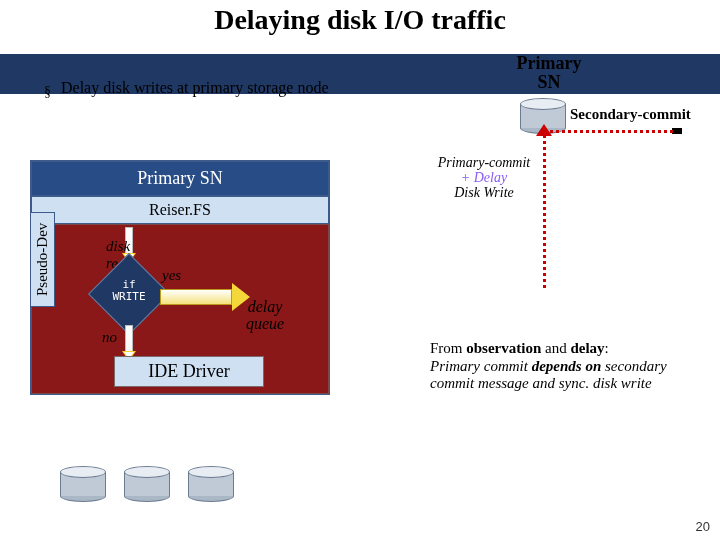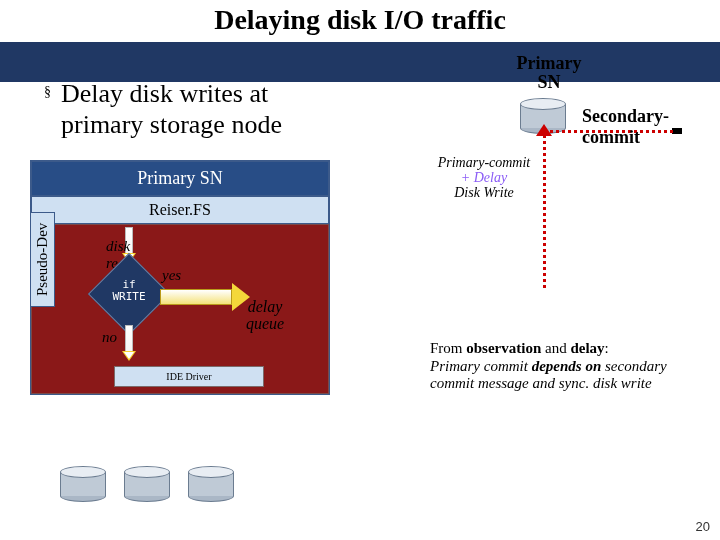--- a/index.html
+++ b/index.html
@@ -1,54 +1,54 @@
 <!DOCTYPE html>
 <html><head>
 <meta charset="utf-8">
 <style>
   * { margin: 0; padding: 0; box-sizing: border-box; }
   body { font-family: "Times New Roman", serif; width: 720px; height: 540px; position: relative; background: #fff; overflow: hidden; }
   .titlebar { background: #203864; height: 40px; }
-  .title { text-align: center; font-size: 28px; font-weight: bold; padding: 4px 0 6px; }
+  .title { text-align: center; font-size: 28px; font-weight: bold; padding: 4px 0 18px; }
   .bullet-row { position: absolute; left: 44px; top: 78px; width: 310px; display: flex; }
   .bullet-mark { font-size: 14px; margin-right: 10px; margin-top: 6px; }
-  .bullet-text { font-size: 26px; line-height: 1.2; }
+  .bullet-text { font-size: 16px; line-height: 1.2; }
   .stack { position: absolute; left: 30px; top: 160px; width: 300px; border: 1px solid #3c5a8a; }
   .hdr { background: #284d86; color: #fff; text-align: center; font-size: 18px; padding: 6px 0; border: 1px solid #3c5a8a; }
   .layer { background: #cfe0f2; text-align: center; font-size: 16px; padding: 4px 0; border: 1px solid #3c5a8a; }
   .pseudo { background: #8a1818; border: 1px solid #7a4a4a; height: 170px; position: relative; }
   .pseudo-label { position: absolute; left: -2px; top: 82px; transform: rotate(-90deg); transform-origin: left top; background: #cfe0f2; border: 1px solid #3c5a8a; font-size: 15px; padding: 3px 10px; white-space: nowrap; }
   .decision { position: absolute; left: 68px; top: 40px; width: 60px; height: 60px; }
   .diamond { width: 58px; height: 58px; transform: rotate(45deg); background: #203864; border: 1px solid #6a7da0; position: absolute; left: 0; top: 0; }
   .dec-text { position: absolute; left: -2px; top: 14px; width: 62px; text-align: center; color: #fff; font-size: 11px; font-family: monospace; line-height: 1.1; }
   .disk-req { position: absolute; left: 74px; top: 2px; font-size: 15px; font-style: italic; }
   .arrow-down { position: absolute; left: 90px; top: 2px; width: 14px; height: 36px; }
   .db-shaft { position: absolute; left: 20%; top: 0; width: 60%; height: 76%; background: linear-gradient(#fff,#f6f6f6); border:1px solid #bbb; }
   .db-head { position: absolute; left: 0; bottom: 0; width: 0; height: 0; border-left: 7px solid transparent; border-right: 7px solid transparent; border-top: 10px solid #f6cf2e; }
   .db-head-fill { position: absolute; left: 2px; bottom: 2px; width: 0; height: 0; border-left: 5px solid transparent; border-right: 5px solid transparent; border-top: 7px solid #fff; }
   .yes-arrow { position: absolute; left: 128px; top: 58px; width: 90px; height: 28px; }
   .ya-shaft { position: absolute; left: 0; top: 20%; height: 60%; width: 80%; background: linear-gradient(#fff,#f4e27a); border:1px solid #b99a1a; }
   .ya-head { position: absolute; right: 0; top: 0; width: 0; height: 0; border-top: 14px solid transparent; border-bottom: 14px solid transparent; border-left: 18px solid #f4d83a; }
   .yes-label { position: absolute; left: 130px; top: 42px; font-style: italic; font-size: 15px; }
   .no-label { position: absolute; left: 70px; top: 104px; font-style: italic; font-size: 15px; }
   .delay-queue { position: absolute; left: 214px; top: 74px; font-style: italic; font-size: 16px; text-align: center; line-height: 1.05; }
   .down2 { position:absolute; left:90px; top:100px; width:14px; height:36px; }
-  .ide { background: #cfe0f2; border: 1px solid #7a6a6a; text-align: center; font-size: 10px; padding: 4px 0; position: absolute; left: 82px; bottom: 6px; width: 150px; }
+  .ide { background: #cfe0f2; border: 1px solid #7a6a6a; text-align: center; font-size: 18px; padding: 4px 0; position: absolute; left: 82px; bottom: 6px; width: 150px; }
   .disks-row { position: absolute; left: 60px; top: 466px; display: flex; gap: 18px; }
   .cyl { width: 46px; height: 36px; position: relative; }
   .cyl .body { position: absolute; left: 0; top: 6px; width: 100%; height: 24px; background: #bfcad6; border-left: 1px solid #6b7c90; border-right: 1px solid #6b7c90; }
   .cyl .top { position: absolute; left: 0; top: 0; width: 100%; height: 12px; border-radius: 50%; background: #e8edf3; border: 1px solid #6b7c90; }
   .cyl .bot { position: absolute; left: 0; bottom: 0; width: 100%; height: 12px; border-radius: 50%; background: #aab7c6; border: 1px solid #6b7c90; }
   .primary-sn-label { position: absolute; left: 504px; top: 54px; font-size: 18px; font-weight: bold; text-align: center; width: 90px; line-height: 1.05; }
   .single-cyl { position: absolute; left: 520px; top: 98px; }
   .msg-dots-v { position: absolute; left: 543px; top: 128px; border-left: 3px dotted #c00; height: 160px; }
   .msg-dots-h { position: absolute; left: 543px; top: 130px; border-top: 3px dotted #c00; width: 130px; }
   .sec-arrowhead { position: absolute; left: 536px; top: 124px; width: 0; height: 0; border-left: 8px solid transparent; border-right: 8px solid transparent; border-bottom: 12px solid #c00; }
   .sec-origin { position: absolute; left: 672px; top: 128px; width: 10px; height: 0; border-top: 6px solid #000; }
-  .sec-label { position: absolute; left: 570px; top: 106px; font-size: 18px; font-weight: bold; margin-left: 12px; }
+  .sec-label { position: absolute; left: 570px; top: 106px; font-size: 15px; font-weight: bold; }
   .pc-label { position: absolute; left: 424px; top: 155px; font-size: 14px; font-style: italic; text-align: center; line-height: 1.08; width: 120px; }
   .pc-delay { color: #8b5cf6; }
   .pc-dw { color: #000; }
   .obs { position: absolute; left: 430px; top: 340px; width: 260px; font-size: 15px; line-height: 1.18; }
   .obs strong { font-weight: bold; font-style: normal; }
   .obs em { font-style: italic; }
   .page-no { position: absolute; right: 10px; bottom: 6px; font-size: 13px; color: #333; font-family: Arial, sans-serif; }
 </style>
 </head>
 <body>

